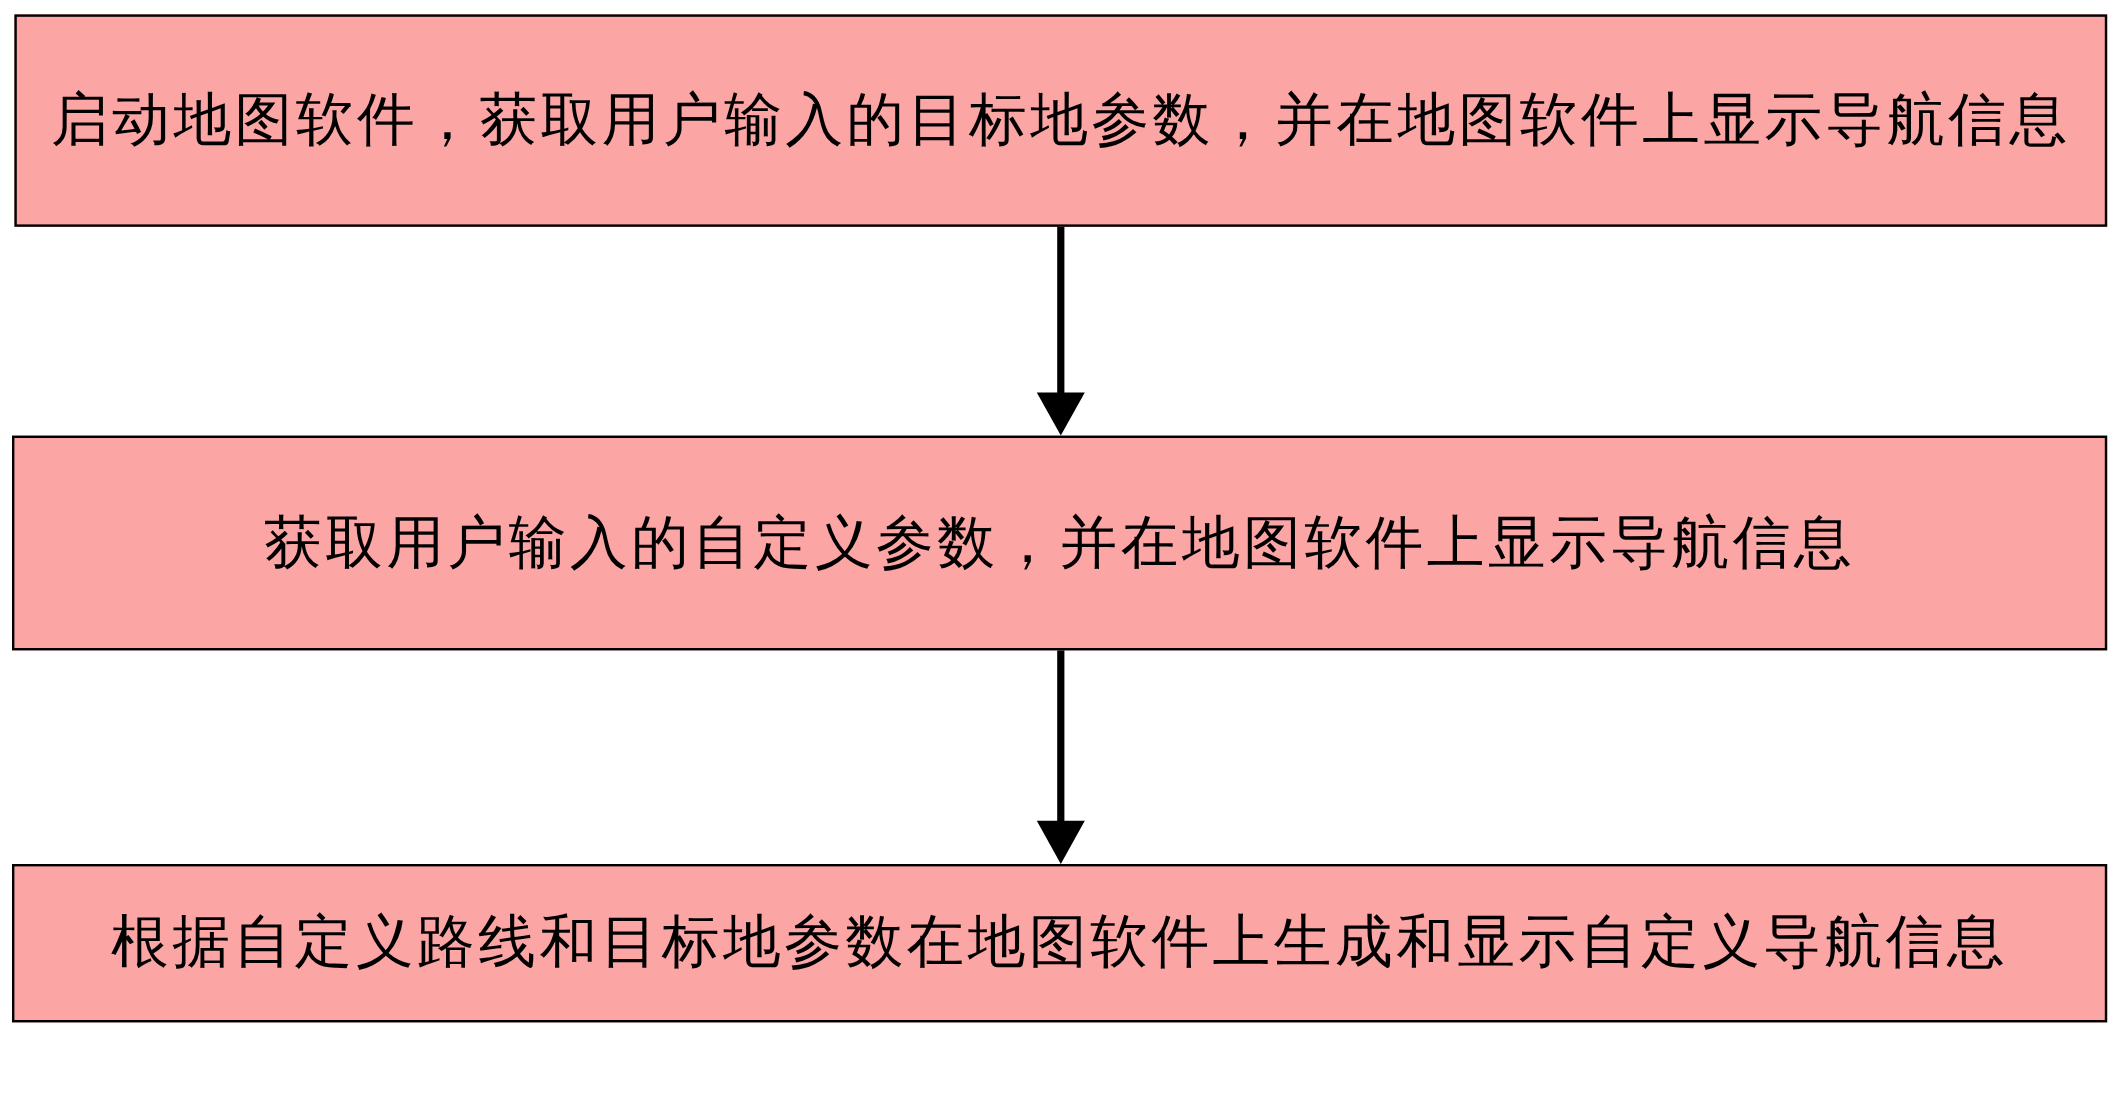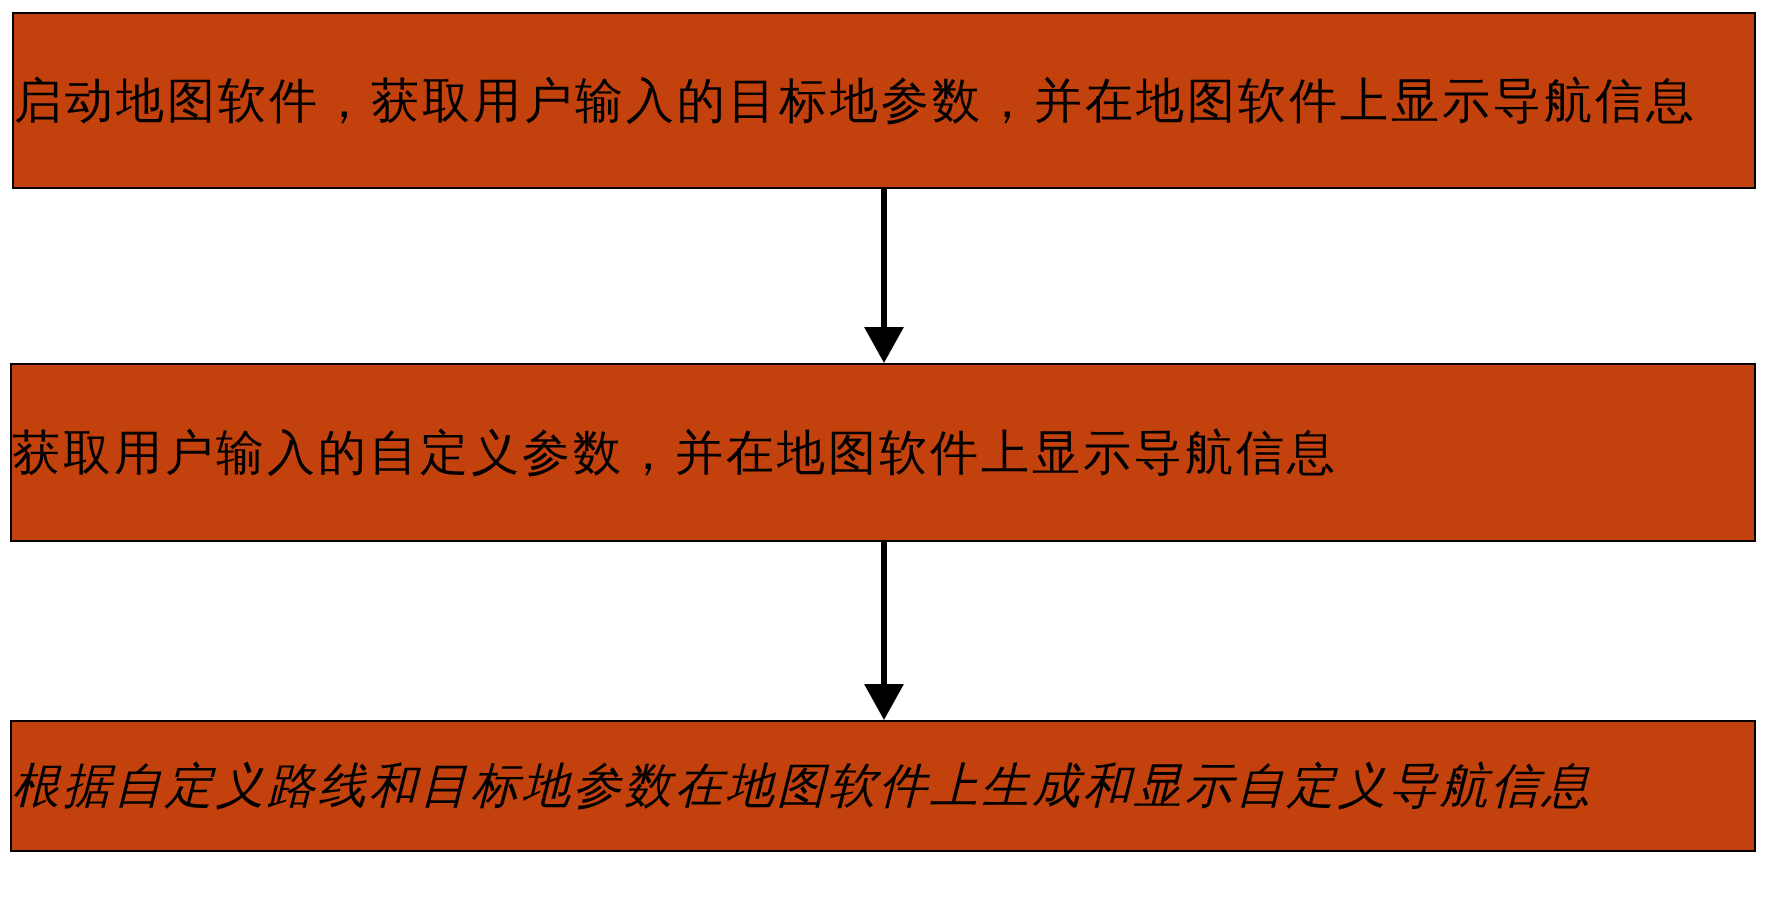--- a/index.html
+++ b/index.html
@@ -12,33 +12,34 @@
     width: 1768px;
     height: 911px;
     background: #ffffff;
     overflow: hidden;
     font-family: "Liberation Serif", "DejaVu Serif", serif;
   }
   .flow-box {
     position: absolute;
     box-sizing: border-box;
     border: 2px solid #000000;
-    background: #c2410c;
+    background: #fca5a5;
     display: flex;
     align-items: center;
+    justify-content: center;
     text-align: center;
     color: #000000;
     font-size: 48px;
     letter-spacing: 3px;
     line-height: 1.2;
     white-space: nowrap;
   }
   #box-step-1 { left: 12px; top: 12px;  width: 1744px; height: 177px; }
   #box-step-2 { left: 10px; top: 363px; width: 1746px; height: 179px; }
-  #box-step-3 { left: 10px; top: 720px; width: 1746px; height: 132px; font-style: italic; }
+  #box-step-3 { left: 10px; top: 720px; width: 1746px; height: 132px; }
 
   .arrow {
     position: absolute;
     width: 40px;
   }
   #arrow-1 { left: 864px; top: 189px; height: 174px; }
   #arrow-2 { left: 864px; top: 542px; height: 178px; }
 
   .arrow-shaft {
     position: absolute;

